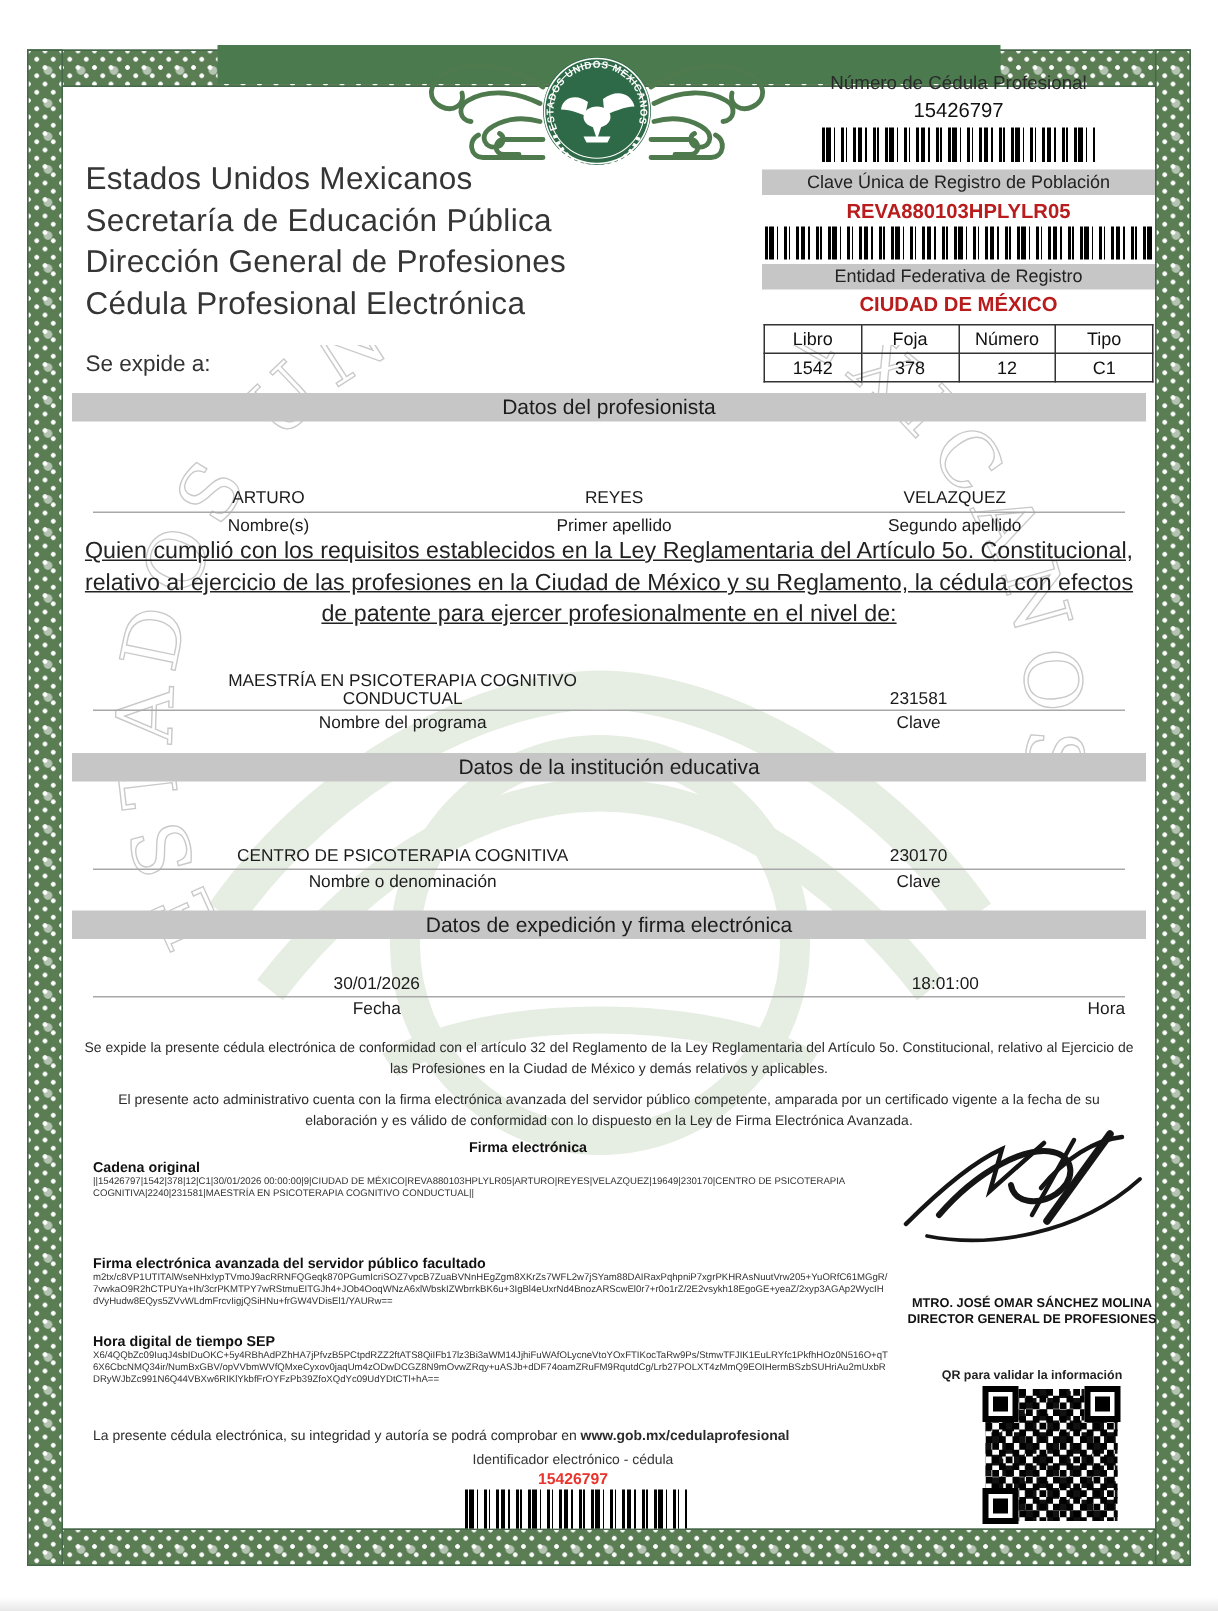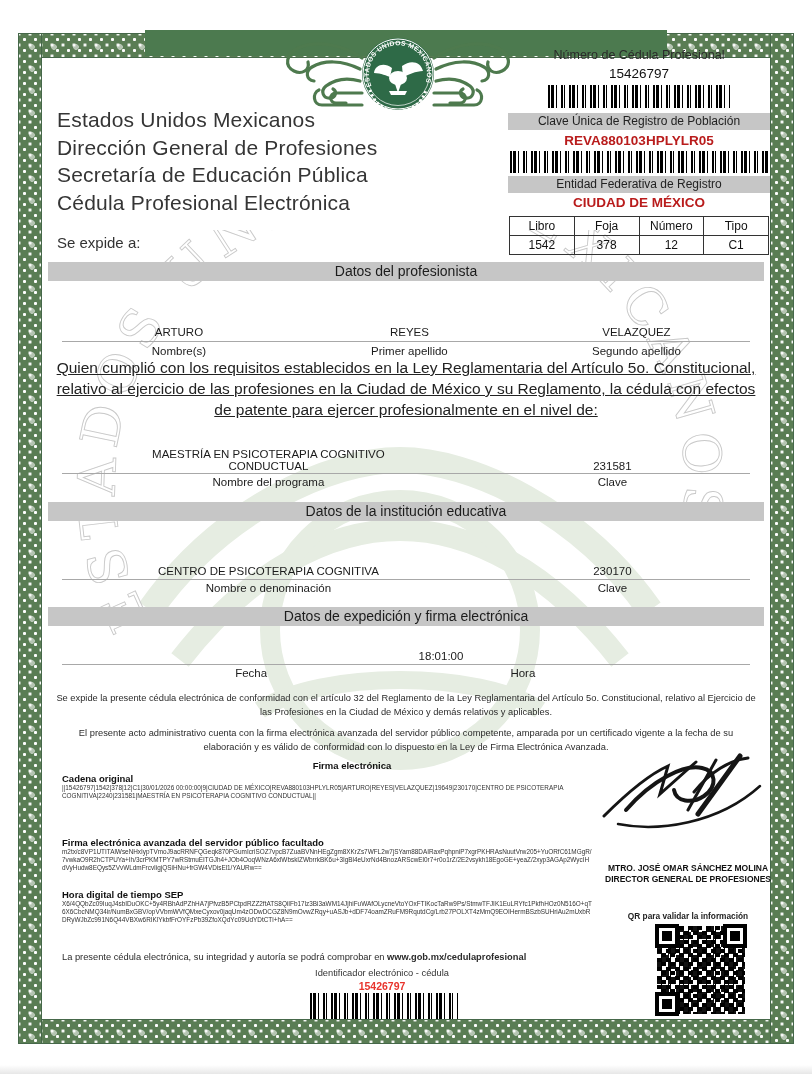--- a/index.html
+++ b/index.html
@@ -118,22 +118,22 @@
       <path d="M260,480 C320,440 480,440 540,480" stroke-width="18"></path>
     </g>
     <path id="wmArc" d="M155,400 A285,285 0 1 1 645,400" fill="none"></path>
     <text font-size="52" font-family="DejaVu Serif, serif" fill="none" stroke="#c9c9c9" stroke-width="0.9" letter-spacing="6">
       <textPath href="#wmArc" startOffset="10" textLength="1080">ESTADOS UNIDOS MEXICANOS</textPath>
     </text>
   </svg>
 
   <div class="abs org">
     <div>Estados Unidos Mexicanos</div>
+    <div>Secretaría de Educación Pública</div>
     <div>Dirección General de Profesiones</div>
-    <div>Secretaría de Educación Pública</div>
     <div>Cédula Profesional Electrónica</div>
   </div>
   <div class="abs expide">Se expide a:</div>
 
   <div class="abs rcol-label" style="top:48px">Número de Cédula Profesional</div>
   <div class="abs rcol-label" style="top:66px;font-size:13.5px;color:#111">15426797</div>
   <div class="abs bc" style="left:548px;top:85px;width:182px;height:23px"></div>
 
   <div class="abs gbar" style="top:113px">Clave Única de Registro de Población</div>
   <div class="abs bval" style="top:133px">REVA880103HPLYLR05</div>
@@ -191,26 +191,27 @@
     <div class="cR">230170</div>
   </div>
   <div class="rline" style="top:579px"></div>
   <div class="frow" style="top:582px">
     <div class="cL">Nombre o denominación</div>
     <div class="cR">Clave</div>
   </div>
 
   <div class="abs secbar" style="top:607px">Datos de expedición y firma electrónica</div>
   <div class="frow" style="top:650px">
+    <div style="flex:0 0 55%;text-align:center">30/01/2026</div>
     <div style="flex:1;text-align:center;padding-left:70px">18:01:00</div>
   </div>
   <div class="rline" style="top:664px"></div>
   <div class="frow" style="top:667px">
     <div style="flex:0 0 55%;text-align:center">Fecha</div>
-    <div style="flex:1;text-align:left;padding-left:70px">Hora</div>
+    <div style="flex:1;text-align:right;padding-left:70px">Hora</div>
   </div>
 
   <div class="abs spara" style="top:692px">Se expide la presente cédula electrónica de conformidad con el artículo 32 del Reglamento de la Ley Reglamentaria del Artículo 5o. Constitucional, relativo al Ejercicio de las Profesiones en la Ciudad de México y demás relativos y aplicables.</div>
   <div class="abs spara" style="top:727px">El presente acto administrativo cuenta con la firma electrónica avanzada del servidor público competente, amparada por un certificado vigente a la fecha de su elaboración y es válido de conformidad con lo dispuesto en la Ley de Firma Electrónica Avanzada.</div>
 
   <div class="abs tinyhead" style="left:62px;width:580px;top:760px;text-align:center">Firma electrónica</div>
 
   <div class="abs tinyhead" style="left:62px;top:773px">Cadena original</div>
   <div class="abs tiny" style="left:62px;top:784px;width:505px">||15426797|1542|378|12|C1|30/01/2026 00:00:00|9|CIUDAD DE MÉXICO|REVA880103HPLYLR05|ARTURO|REYES|VELAZQUEZ|19649|230170|CENTRO DE PSICOTERAPIA COGNITIVA|2240|231581|MAESTRÍA EN PSICOTERAPIA COGNITIVO CONDUCTUAL||</div>
 

